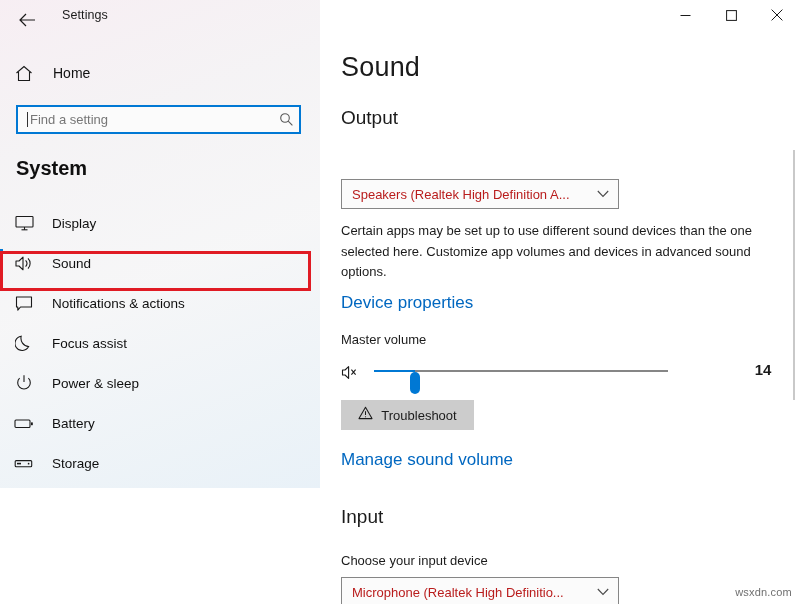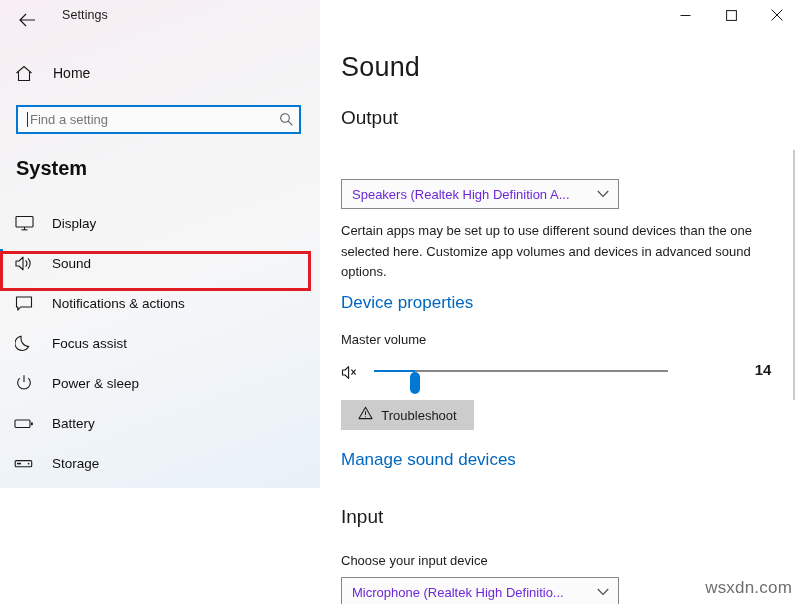--- a/index.html
+++ b/index.html
@@ -219,21 +219,21 @@
     background: #fbfbfb;
     display: flex; align-items: center;
     cursor: pointer;
   }
   .combo-out { top: 179px; }
   .combo-in  { top: 577px; }
   .combo-text {
     flex: 1;
     padding-left: 10px;
     font-size: 13px;
-    color: #6d28d9;
+    color: #b91c1c;
     white-space: nowrap;
     overflow: hidden;
   }
   .combo-arrow {
     width: 30px;
     display: flex; align-items: center; justify-content: center;
   }
 
   .para {
     position: absolute;
@@ -321,21 +321,21 @@
     position: absolute;
     left: 473px; top: 150px;
     width: 2px; height: 250px;
     background: #c9c9c9;
     cursor: pointer;
   }
 
   .watermark {
     position: absolute;
     right: 8px; bottom: 6px;
-    font-size: 17px;
+    font-size: 11px;
     color: #6f6f6f;
     letter-spacing: 0.2px;
   }
 </style>
 </head>
 <body>
 
 <div id="app">
 
   <div class="sidebar">
@@ -548,21 +548,21 @@
       <span>
         <svg width="15" height="14" viewBox="0 0 15 14">
           <path d="M7.5 1.2 L14 12.6 L1 12.6 Z" fill="none" stroke="#1a1a1a" stroke-width="1.05" stroke-linejoin="round"></path>
           <path d="M7.5 5.2 L7.5 9" stroke="#1a1a1a" stroke-width="1.05"></path>
           <circle cx="7.5" cy="10.7" r="0.55" fill="#1a1a1a"></circle>
         </svg>
       </span>
       <span class="btn-label">Troubleshoot</span>
     </div>
 
-    <a class="link link-manage-dev">Manage sound devices</a>
+    <a class="link link-manage-dev">Manage sound volume</a>
 
     <div class="section-head sec-input">Input</div>
 
     <div class="field-label lbl-input-device">Choose your input device</div>
 
     <div class="combo combo-in">
       <span class="combo-text">Microphone (Realtek High Definitio...</span>
       <span class="combo-arrow">
         <svg width="12" height="8" viewBox="0 0 12 8">
             <path d="M0.8 1 L6 6.4 L11.2 1" fill="none" stroke="#4a4a4a" stroke-width="1.1"></path>

